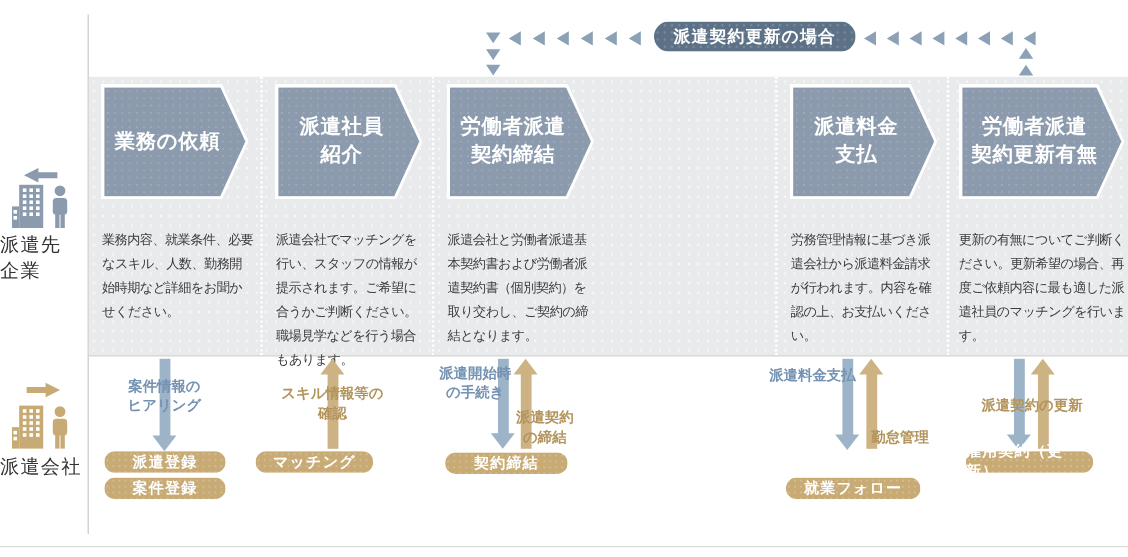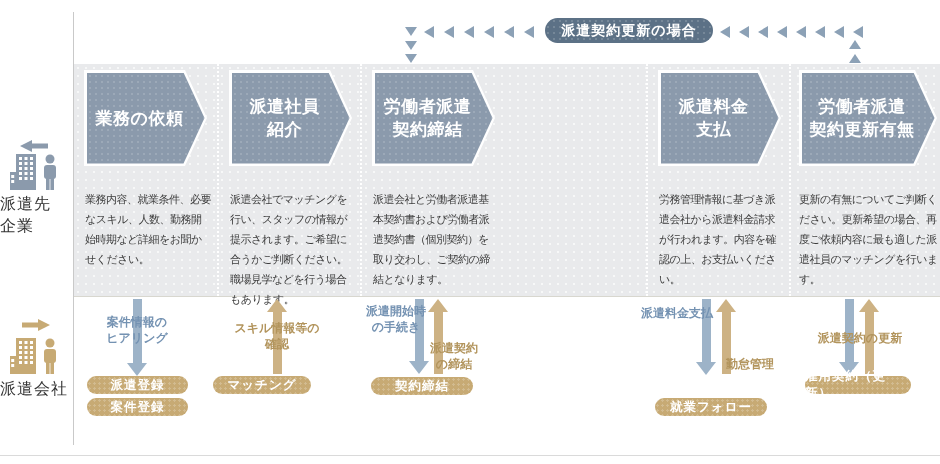--- a/index.html
+++ b/index.html
@@ -34,21 +34,21 @@
       clip-path:polygon(0 0,calc(100% - 22px) 0,100% 50%,calc(100% - 22px) 100%,0 100%);}
   .step-inner{position:absolute;inset:2.5px;background:#8b9aac;
       background-image:radial-gradient(rgba(255,255,255,.15) 1px,transparent 1.2px);
       background-size:6px 6px;
       clip-path:polygon(0 0,calc(100% - 21px) 0,100% 50%,calc(100% - 21px) 100%,0 100%);
       display:flex;align-items:center;justify-content:center;text-align:center;
       color:#fff;font-weight:bold;font-size:17px;line-height:23px;letter-spacing:.5px;
       white-space:pre-line;padding-right:12px;box-sizing:border-box;}
   .desc{position:absolute;top:110px;left:11px;width:126px;font-size:11px;line-height:20px;
         letter-spacing:-.5px;color:#3c3c3c;margin-top:16px;}
-  .c5 .desc{left:8px;width:139px;}
+  .c5 .desc{left:8px;width:139px;font-family:Liberation Serif, serif;}
 
   
   .actor-label{position:absolute;left:0;width:72px;color:#333;font-size:16px;line-height:22px;
                letter-spacing:1px;white-space:pre-line;}
   .actor-icon{position:absolute;left:8px;width:56px;height:40px;}
   .dir-icon{position:absolute;width:28px;height:14px;}
 
   
   .varrow{position:absolute;width:21px;}
   .varrow .sh{position:absolute;left:6px;right:6px;top:0;bottom:12px;}

